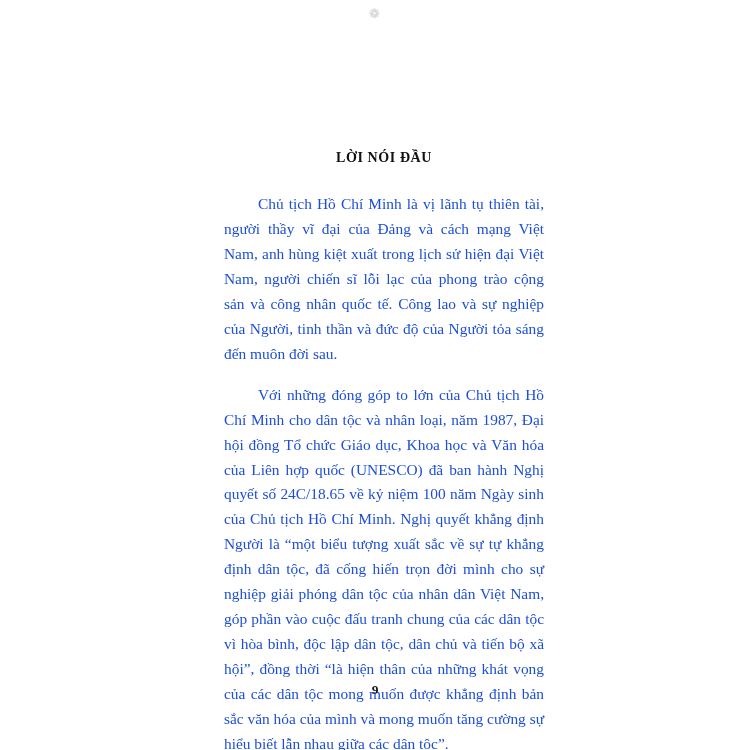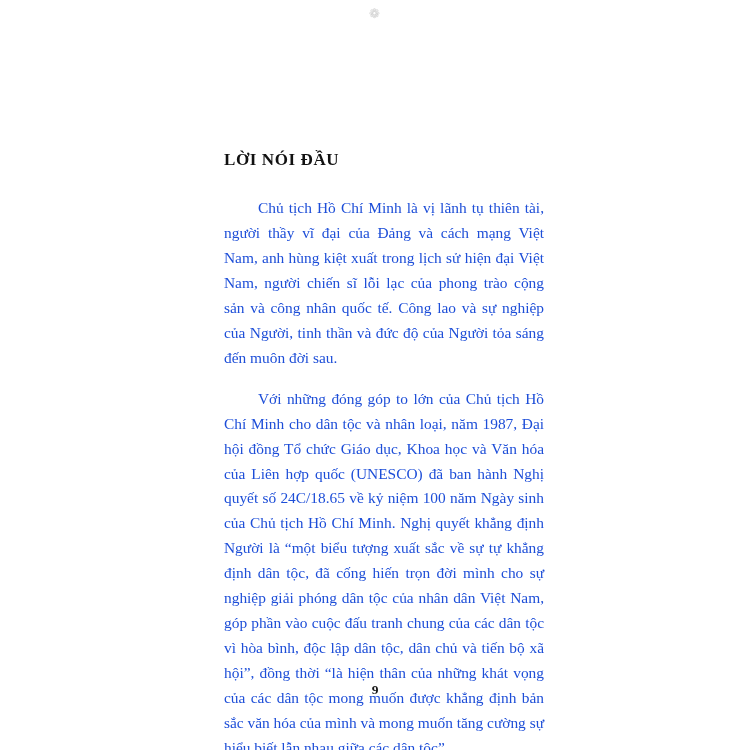--- a/index.html
+++ b/index.html
@@ -31,23 +31,23 @@
     letter-spacing: 1px;
     user-select: none;
   }
   .content {
     position: absolute;
     left: 224px;
     top: 150px;
     width: 320px;
   }
   .doc-title {
-    font-size: 17px;
+    font-size: 14px;
     font-weight: bold;
-    text-align: left;
+    text-align: center;
     letter-spacing: 0.6px;
     margin: 0 0 26px 0;
     color: #111111;
   }
   p.para {
     margin: 0;
     font-size: 15.4px;
     line-height: 1.62;
     text-align: justify;
     text-indent: 34px;

